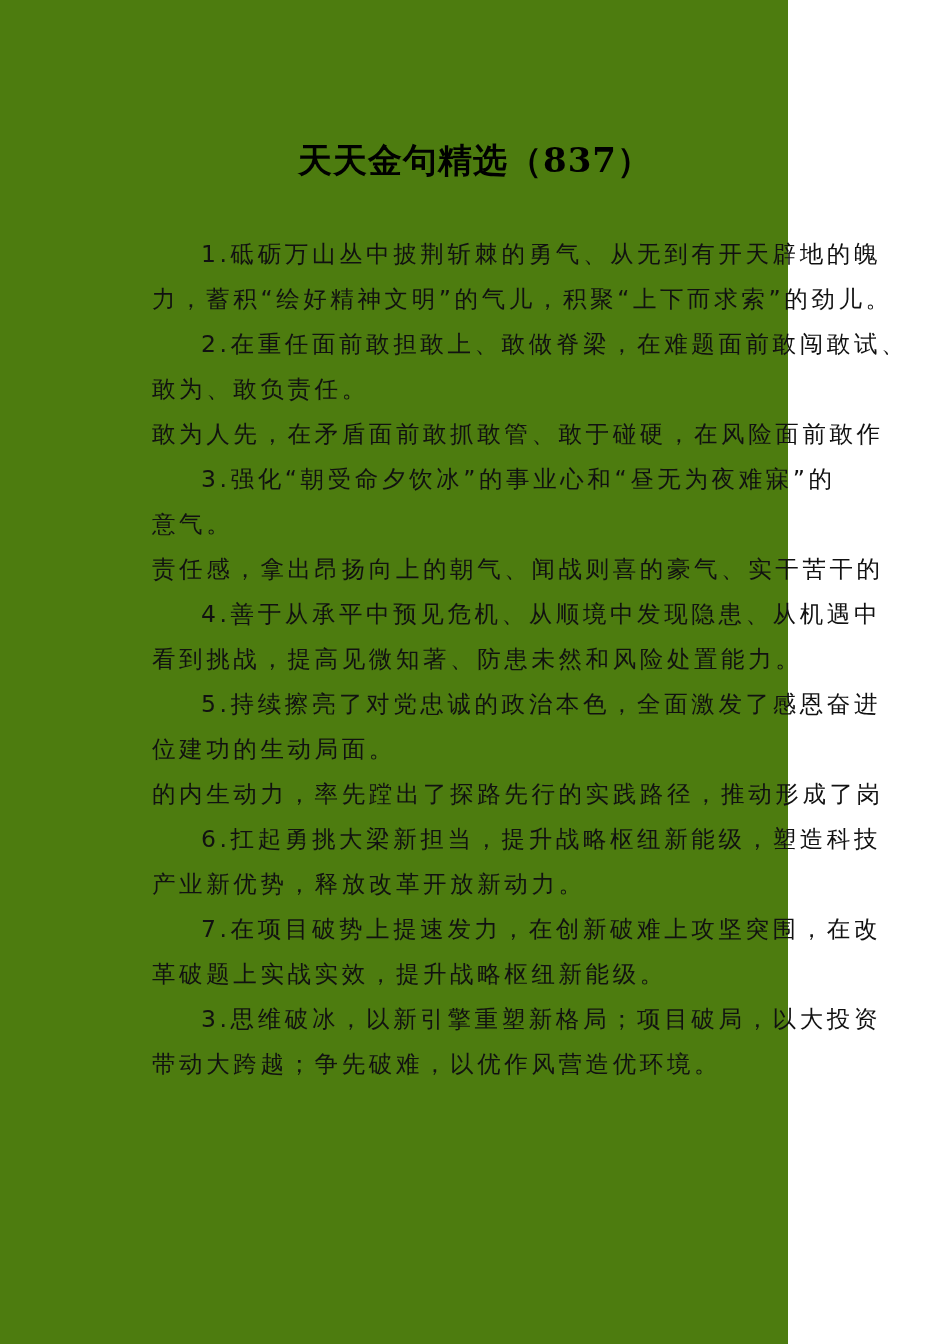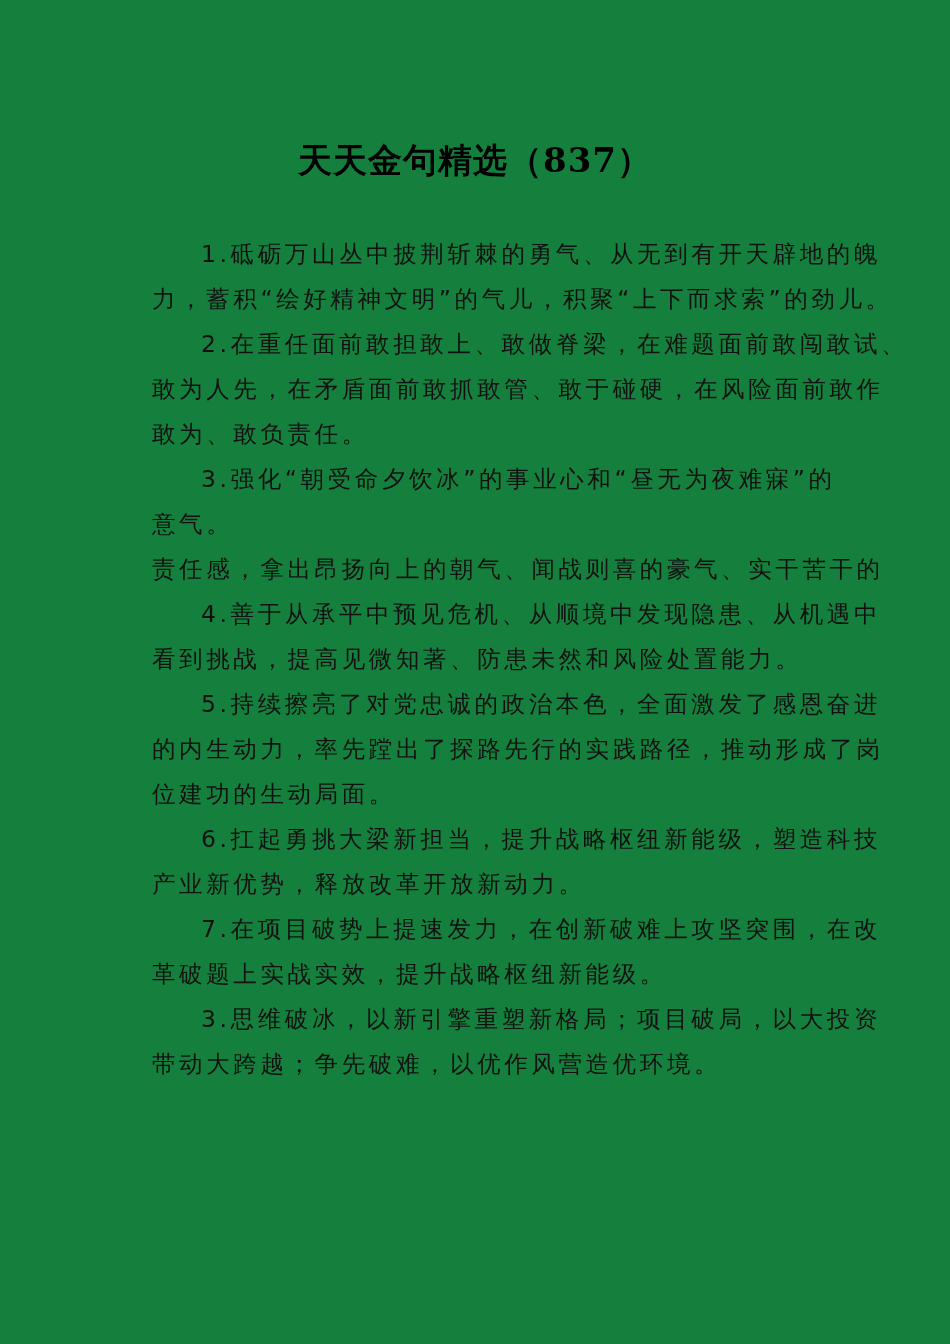--- a/index.html
+++ b/index.html
@@ -10,22 +10,22 @@
     body {
       width: 950px;
       height: 1344px;
       position: relative;
       overflow: hidden;
       color: #000000;
     }
     .page {
       position: absolute;
       left: 0; top: 0;
-      width: 950px; height: 1344px;
-      background: #15803d;
+      width: 788px; height: 1344px;
+      background: #4d7c0f;
     }
     .title {
       position: absolute;
       top: 136px;
       left: 0;
       width: 950px;
       text-align: center;
       font-family: "DejaVu Serif", "Liberation Serif", serif;
       font-weight: bold;
       font-size: 34px;
@@ -60,36 +60,36 @@
 <div class="page">
   <div class="title">天天金句精选（837）</div>
 
   <div class="body">
     <div>
       <span class="line indent">1.砥砺万山丛中披荆斩棘的勇气、从无到有开天辟地的魄</span>
       <span class="line">力，蓄积“绘好精神文明”的气儿，积聚“上下而求索”的劲儿。</span>
     </div>
     <div>
       <span class="line indent">2.在重任面前敢担敢上、敢做脊梁，在难题面前敢闯敢试、</span>
+      <span class="line">敢为、敢负责任。</span>
       <span class="line">敢为人先，在矛盾面前敢抓敢管、敢于碰硬，在风险面前敢作</span>
-      <span class="line">敢为、敢负责任。</span>
     </div>
     <div>
       <span class="line indent">3.强化“朝受命夕饮冰”的事业心和“昼无为夜难寐”的</span>
       <span class="line">意气。</span>
       <span class="line">责任感，拿出昂扬向上的朝气、闻战则喜的豪气、实干苦干的</span>
     </div>
     <div>
       <span class="line indent">4.善于从承平中预见危机、从顺境中发现隐患、从机遇中</span>
       <span class="line">看到挑战，提高见微知著、防患未然和风险处置能力。</span>
     </div>
     <div>
       <span class="line indent">5.持续擦亮了对党忠诚的政治本色，全面激发了感恩奋进</span>
+      <span class="line">位建功的生动局面。</span>
       <span class="line">的内生动力，率先蹚出了探路先行的实践路径，推动形成了岗</span>
-      <span class="line">位建功的生动局面。</span>
     </div>
     <div>
       <span class="line indent">6.扛起勇挑大梁新担当，提升战略枢纽新能级，塑造科技</span>
       <span class="line">产业新优势，释放改革开放新动力。</span>
     </div>
     <div>
       <span class="line indent">7.在项目破势上提速发力，在创新破难上攻坚突围，在改</span>
       <span class="line">革破题上实战实效，提升战略枢纽新能级。</span>
     </div>
     <div>

